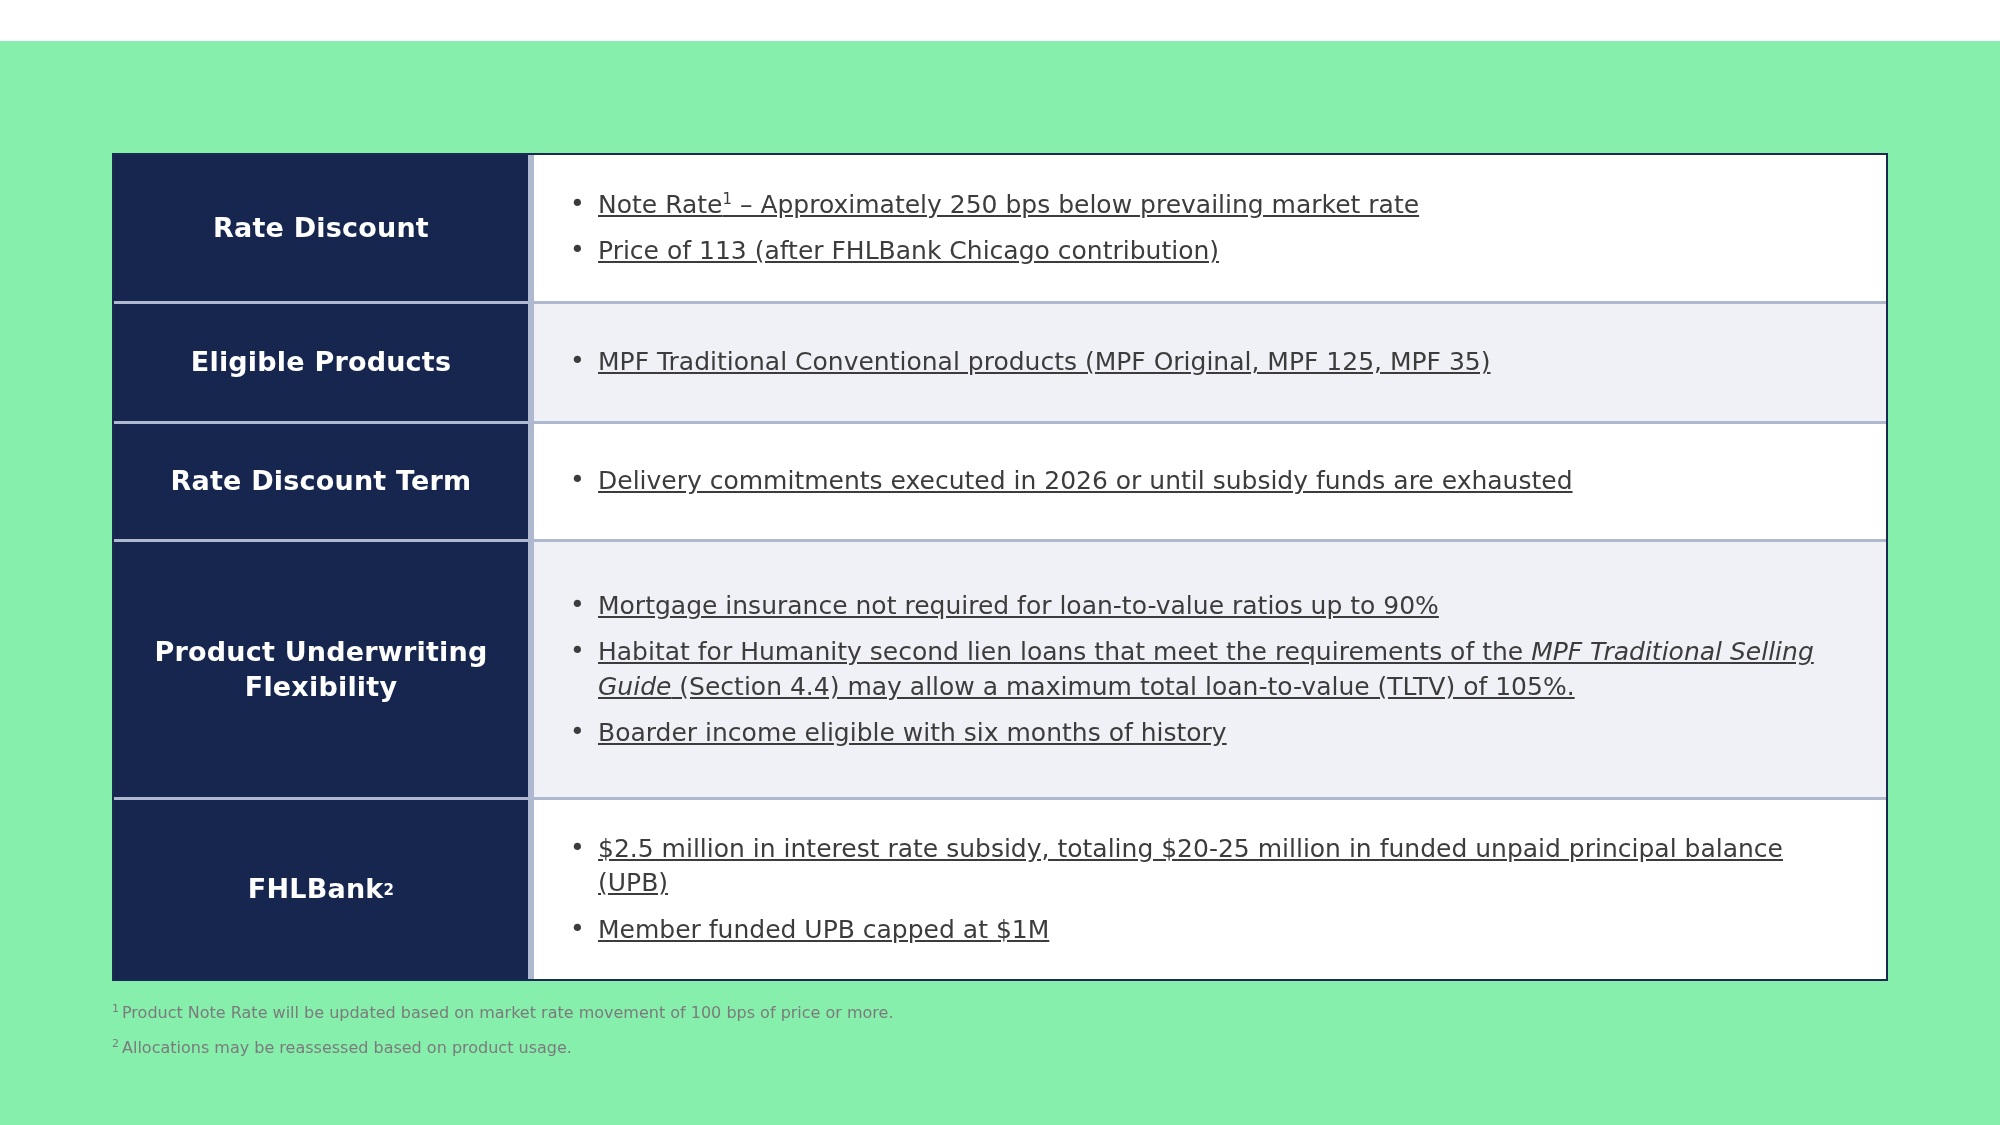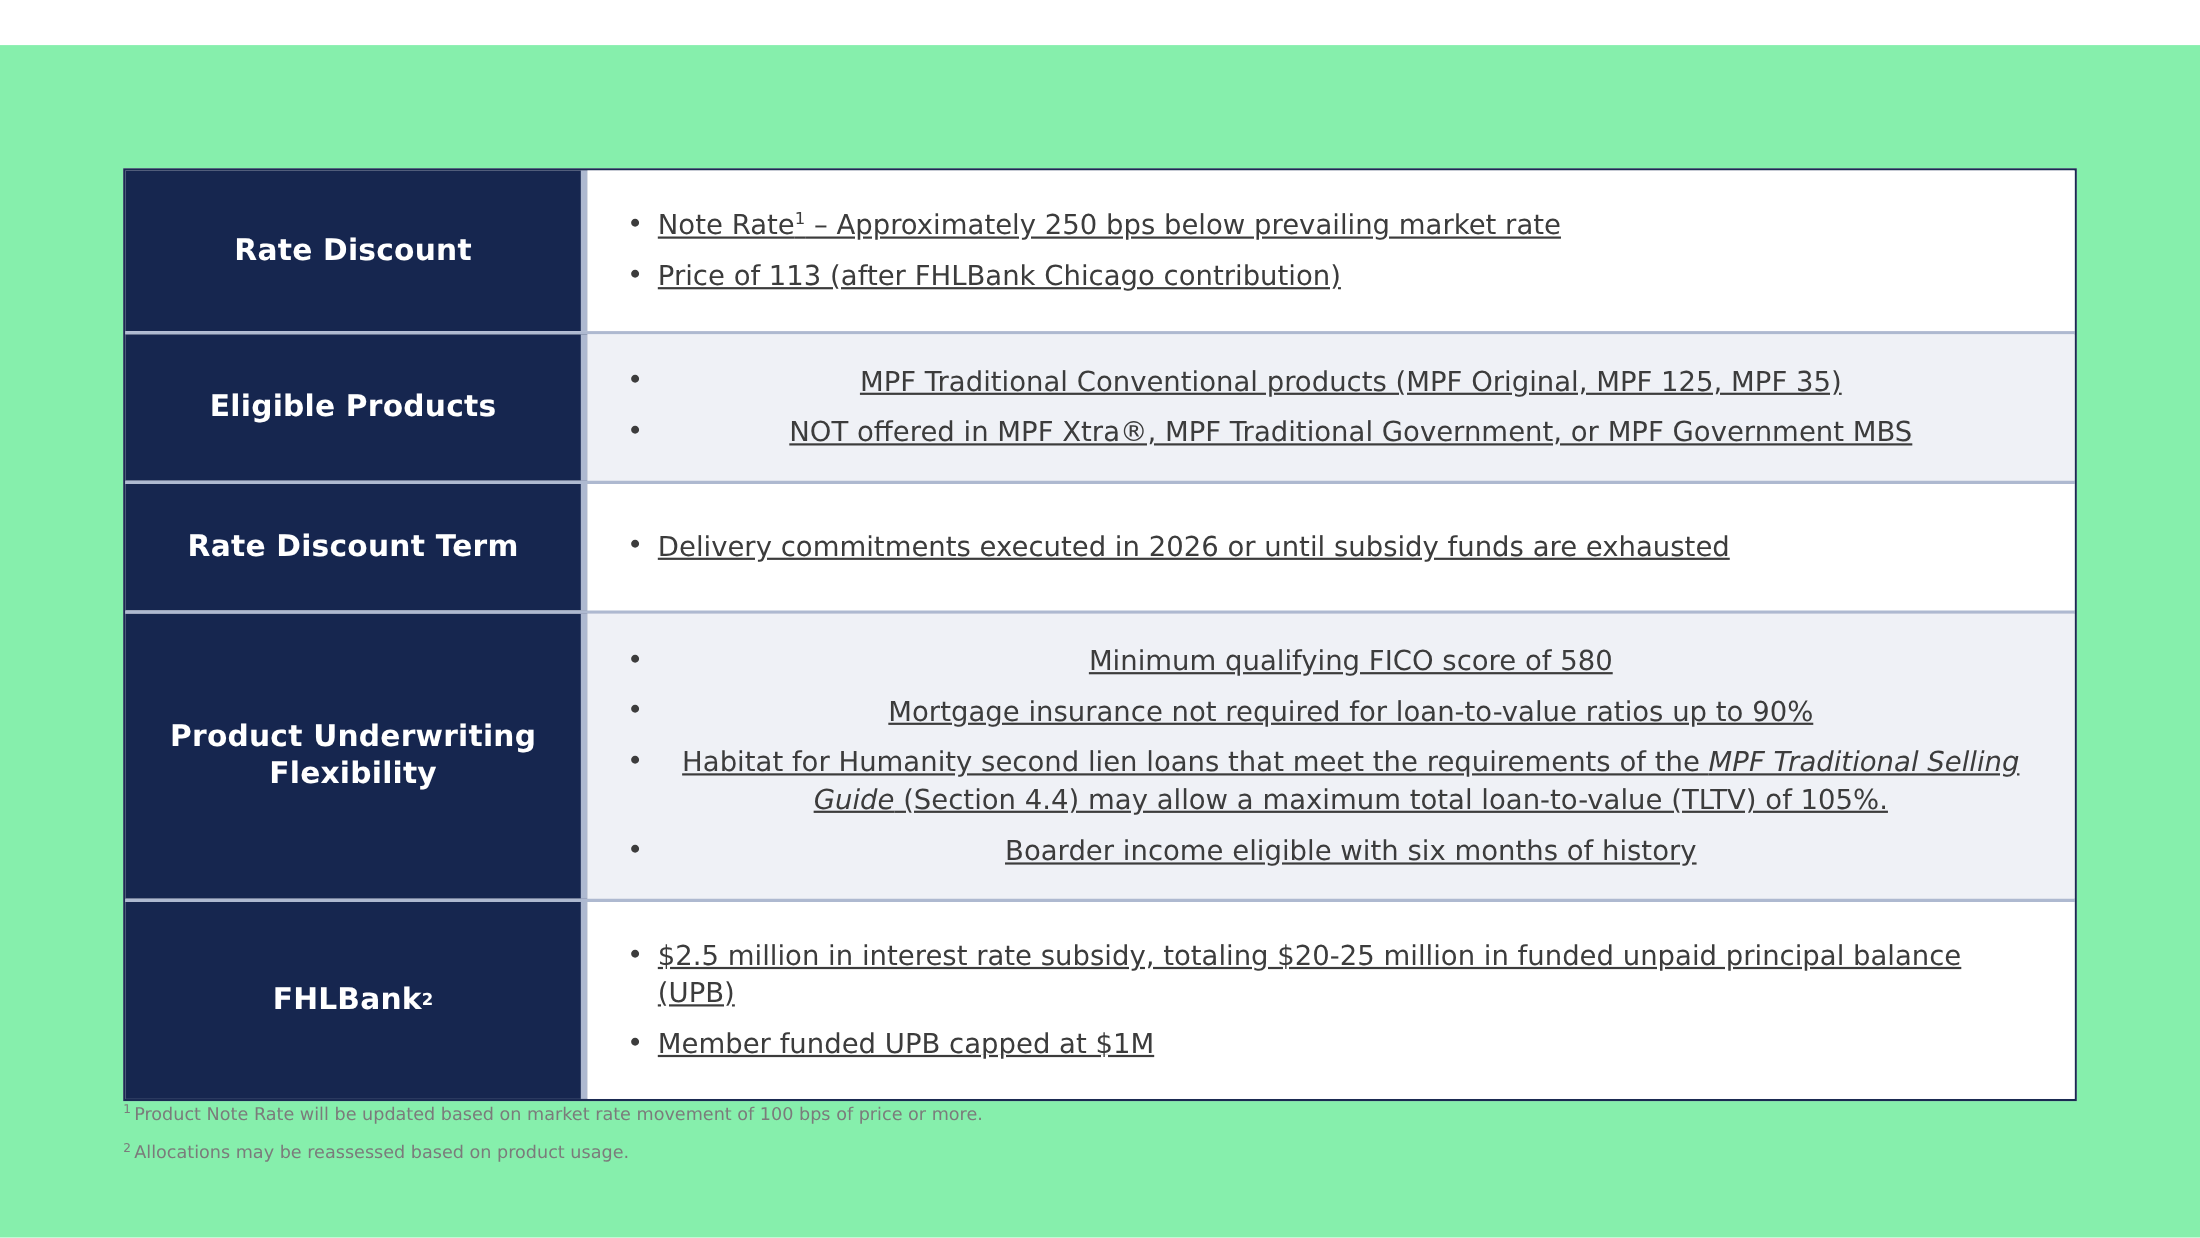--- a/index.html
+++ b/index.html
@@ -66,21 +66,21 @@
   
   .row-content {
     flex: 1 1 auto;
     padding: 26px 28px 26px 30px;
     display: flex;
     flex-direction: column;
     justify-content: center;
   }
 
   .row-white .row-content { background: #ffffff; }
-  .row-alt   .row-content { background: #eff1f6; text-align: center; }
+  .row-alt   .row-content { background: #eff1f6; }
 
   
   .h-row1 { min-height: 146px; }
   .h-row2 { min-height: 120px; }
   .h-row3 { min-height: 118px; }
   .h-row4 { min-height: 258px; }
   .h-row5 { min-height: 182px; }
 
   ul.bullets {
     list-style: none;
@@ -161,21 +161,20 @@
     </div>
 
     <div class="spec-row row-alt h-row2">
       <div class="row-label">
         <span>Eligible Products</span>
           <span class="sup"></span>
       </div>
       <div class="row-content">
         <ul class="bullets">
           <li><span>MPF Traditional Conventional products (MPF Original, MPF 125, MPF 35)</span></li>
-          <li><span>NOT offered in MPF Xtra®, MPF Traditional Government, or MPF Government MBS</span></li>
         </ul>
       </div>
     </div>
 
     <div class="spec-row row-white h-row3">
       <div class="row-label">
         <span>Rate Discount Term</span>
           <span class="sup"></span>
       </div>
       <div class="row-content">
@@ -185,21 +184,20 @@
       </div>
     </div>
 
     <div class="spec-row row-alt h-row4">
       <div class="row-label">
         <span>Product Underwriting Flexibility</span>
           <span class="sup"></span>
       </div>
       <div class="row-content">
         <ul class="bullets">
-          <li><span>Minimum qualifying FICO score of 580</span></li>
           <li><span>Mortgage insurance not required for loan-to-value ratios up to 90%</span></li>
           <li><span>Habitat for Humanity second lien loans that meet the requirements of the </span><em class="italic">MPF Traditional Selling Guide</em><span> (Section 4.4) may allow a maximum total loan-to-value (TLTV) of 105%.</span></li>
           <li><span>Boarder income eligible with six months of history</span></li>
         </ul>
       </div>
     </div>
 
     <div class="spec-row row-white h-row5">
       <div class="row-label">
         <span>FHLBank</span>

